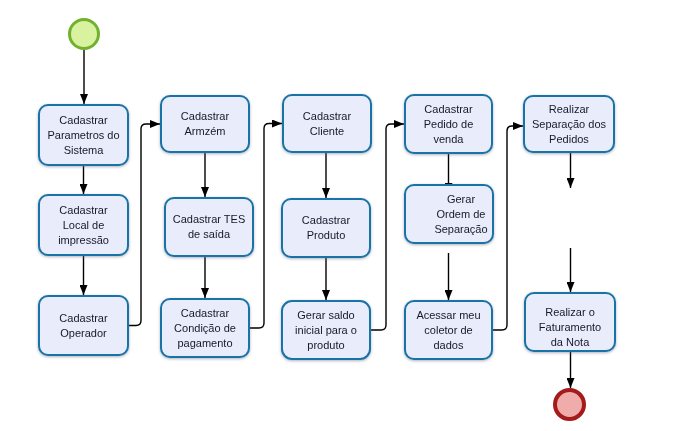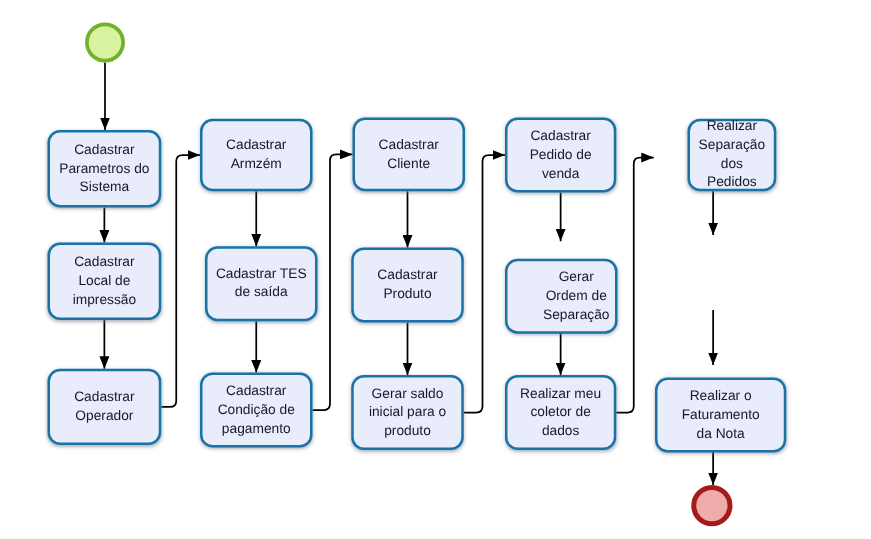--- a/index.html
+++ b/index.html
@@ -117,47 +117,47 @@
   </div>
 
   <div class="node" style="left:282px;top:94px;width:90px;height:59px;">
     <span class="label">Cadastrar
 Cliente</span>
   </div>
   <div class="node" style="left:281px;top:198px;width:90px;height:60px;">
     <span class="label">Cadastrar
 Produto</span>
   </div>
-  <div class="node" style="left:281px;top:300px;width:90px;height:60px;">
+  <div class="node" style="left:281px;top:300px;width:90px;height:60px;border-radius:11px;">
     <span class="label">Gerar saldo
 inicial para o
 produto</span>
   </div>
 
   <div class="node" style="left:404px;top:94px;width:89px;height:60px;">
     <span class="label">Cadastrar
 Pedido de
 venda</span>
   </div>
-  <div class="node" style="left:404px;top:207px;width:90px;height:60px;padding-left:24px;">
+  <div class="node" style="left:404px;top:184px;width:90px;height:60px;padding-left:24px;">
     <span class="label">Gerar Ordem de
 Separação</span>
   </div>
   <div class="node" style="left:404px;top:300px;width:89px;height:60px;">
-    <span class="label">Realizar meu
+    <span class="label">Acessar meu
 coletor de
 dados</span>
   </div>
 
-  <div class="node" style="left:550px;top:95px;width:71px;height:58px;">
+  <div class="node" style="left:523px;top:95px;width:92px;height:58px;">
     <span class="label">Realizar
 Separação dos
 Pedidos</span>
   </div>
-  <div class="node" style="left:524px;top:302px;width:105px;height:60px;">
+  <div class="node" style="left:524px;top:292px;width:92px;height:60px;align-items:flex-end;">
     <span class="label">Realizar o
 Faturamento
 da Nota</span>
   </div>
 
   <div class="terminal end"></div>
 
 </div>
 
 </body></html>

